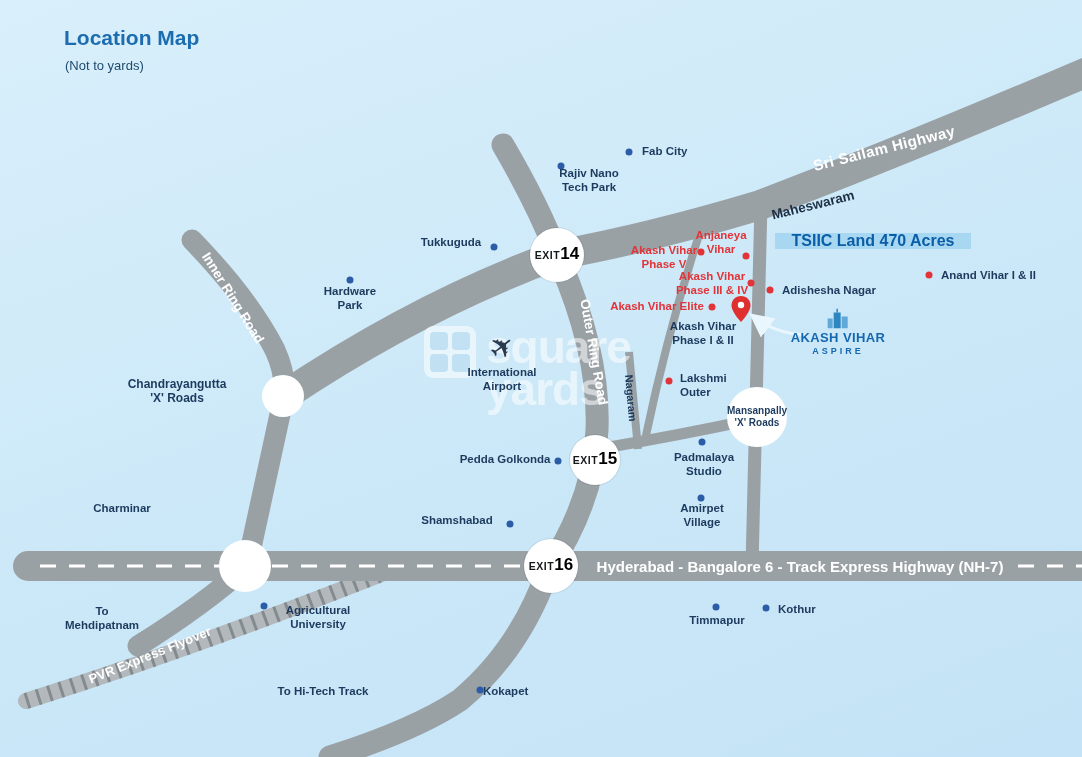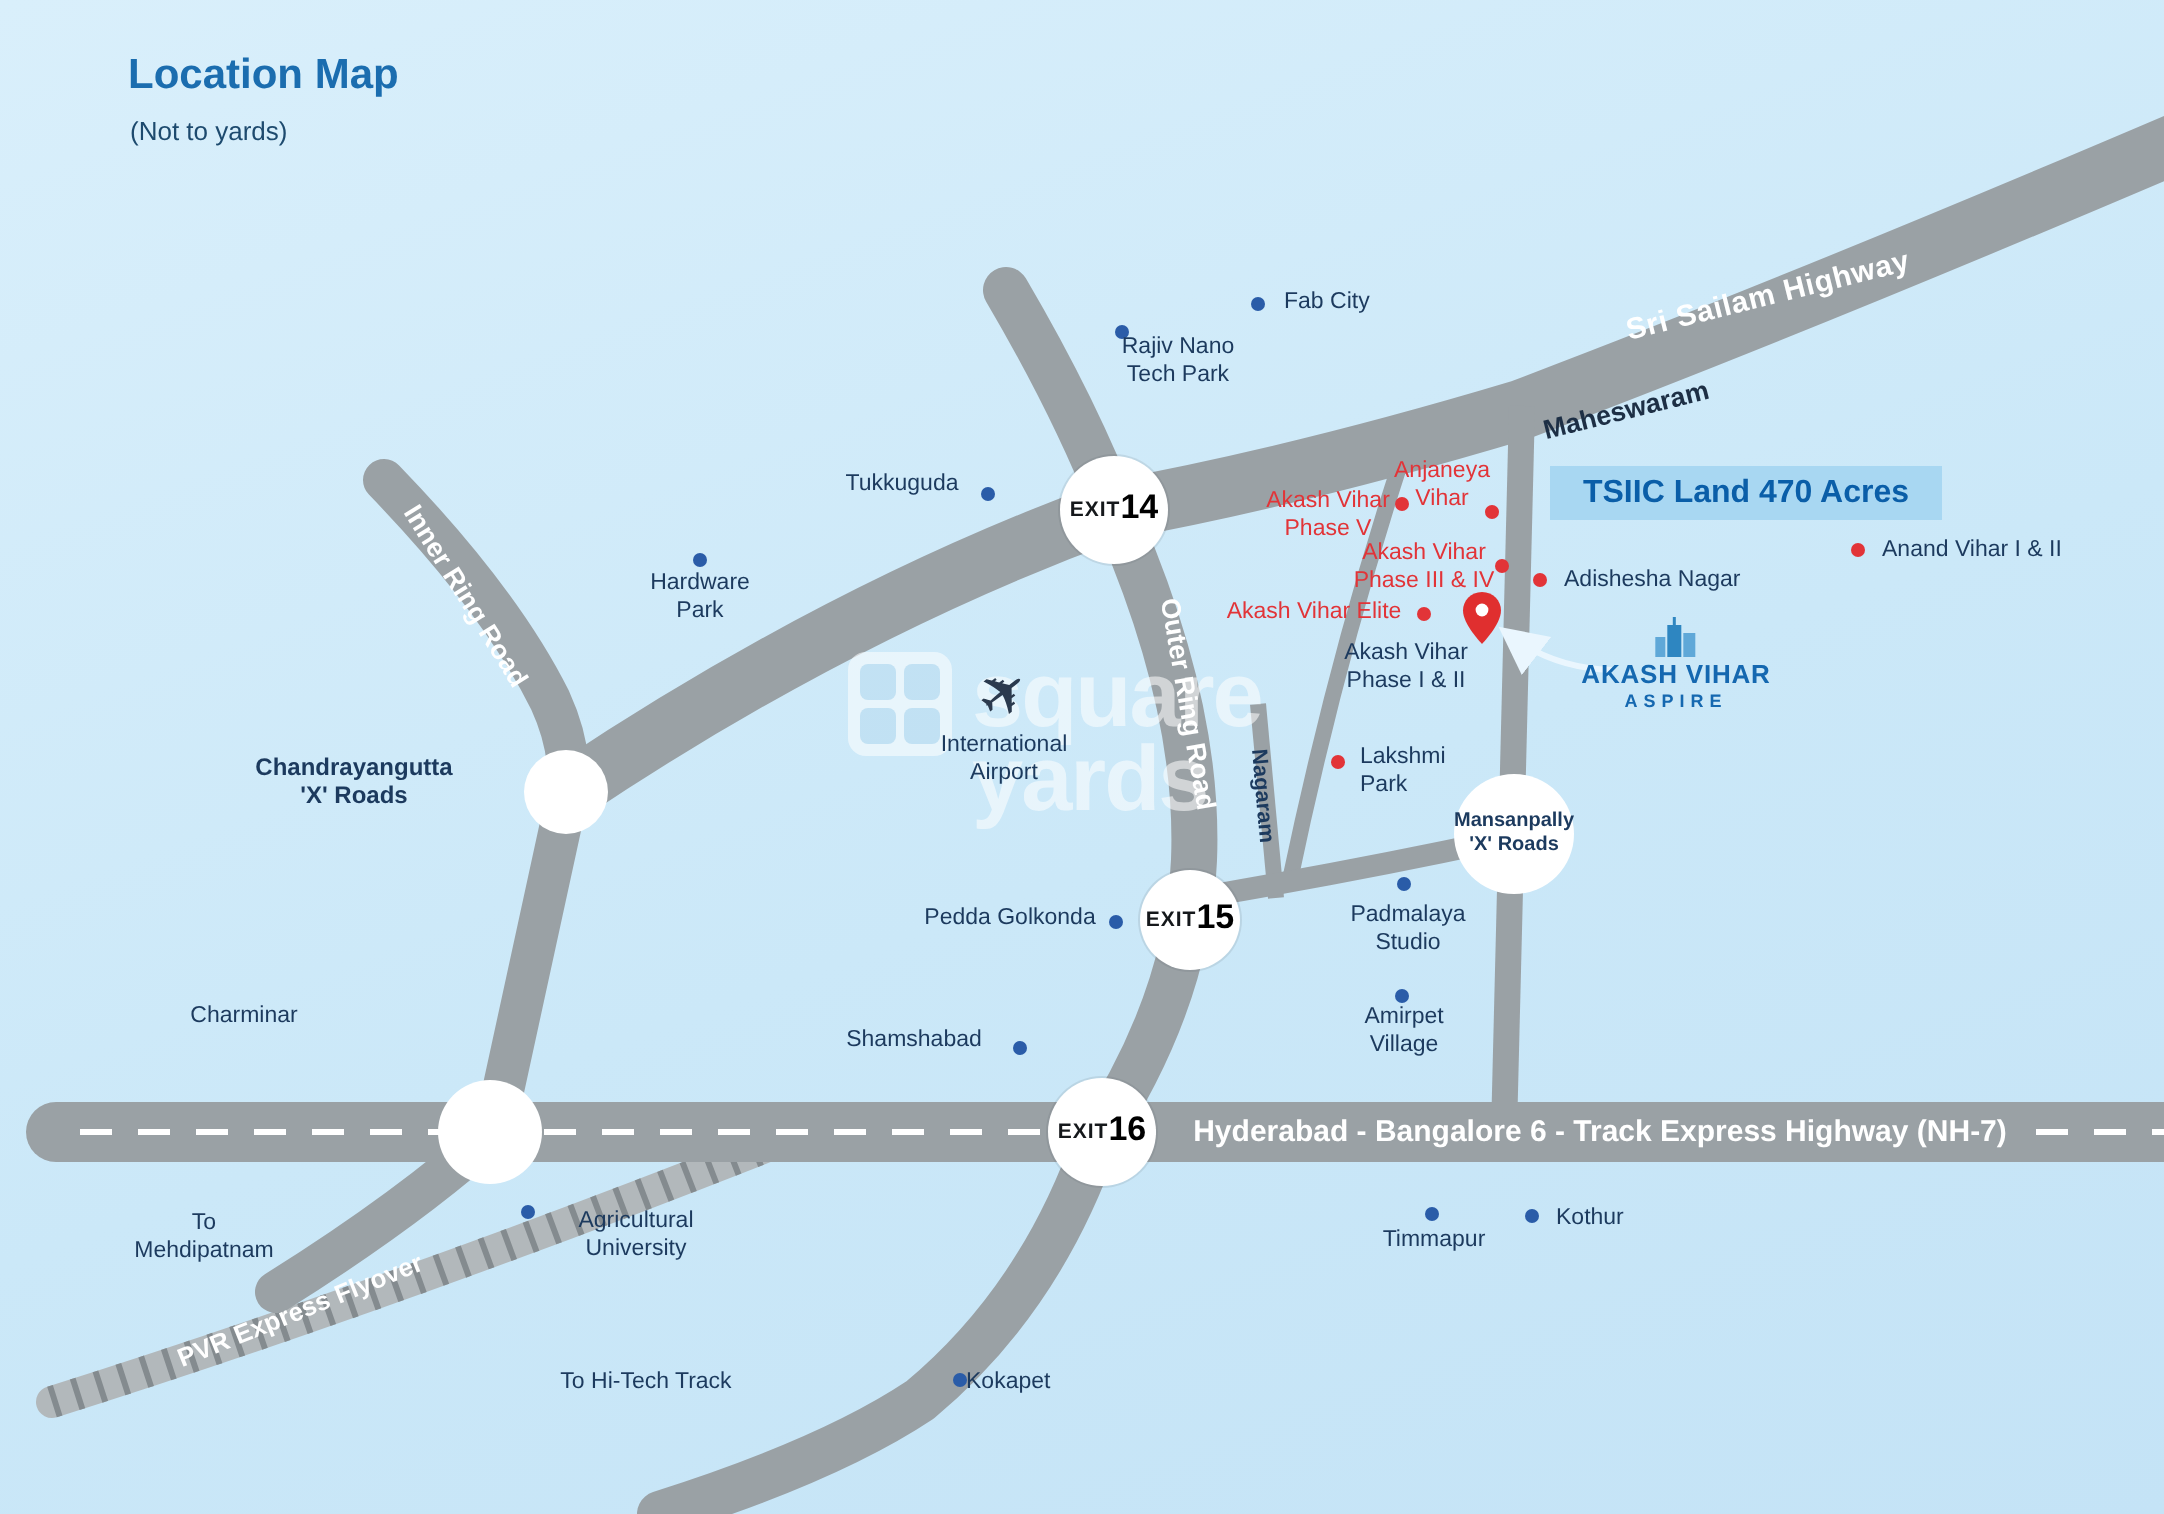--- a/index.html
+++ b/index.html
@@ -5,21 +5,21 @@
   html,body{margin:0;padding:0;background:#eef5fa;font-family:"Liberation Sans",sans-serif;}
   #map{position:relative;width:1082px;height:757px;overflow:hidden;
        background:linear-gradient(160deg,#d9effb 0%,#cbe8f8 55%,#c4e3f6 100%);}
   #roads{position:absolute;left:0;top:0;}
 
   
   #title{position:absolute;left:64px;top:26px;font-size:21px;font-weight:700;color:#1b6daf;}
   #subtitle{position:absolute;left:65px;top:58px;font-size:13px;color:#1d4a6e;}
 
   
-  .place{position:absolute;font-size:11.5px;font-weight:400;line-height:1.18;
+  .place{position:absolute;font-size:11.5px;font-weight:700;line-height:1.18;
          white-space:pre-line;color:#1c3a5e;text-align:center;}
   .place.red{color:#e23438;}
   .place.anchor-center{transform:translate(-50%,-50%);}
   .place.anchor-left{transform:translate(0,-50%);text-align:left;}
   .dot{position:absolute;width:7px;height:7px;border-radius:50%;transform:translate(-50%,-50%);}
   .dot.blue{background:#2a5ca8;}
   .dot.red{background:#e23438;}
 
   
   .rlabel{position:absolute;font-weight:700;white-space:nowrap;}
@@ -40,21 +40,21 @@
   #exit15{left:570px;top:435px;width:50px;height:50px;}
   #exit16{left:524px;top:539px;width:54px;height:54px;}
 
   
   .jlabel{position:absolute;transform:translate(-50%,-50%);font-weight:700;color:#1c3a5e;
           text-align:center;white-space:pre-line;line-height:1.2;}
   #lbl-chandra{left:177px;top:391px;font-size:12px;}
   #lbl-mansanpally{left:757px;top:417px;font-size:10px;}
 
   
-  #tsiic{position:absolute;left:775px;top:233px;width:196px;height:27px;background:#a8d7f2;
+  #tsiic{position:absolute;left:775px;top:233px;width:196px;height:16px;background:#a8d7f2;
          color:#0a5ea8;font-size:16px;font-weight:700;display:flex;align-items:center;justify-content:center;}
 
   
   #project{position:absolute;left:838px;top:332px;transform:translate(-50%,-50%);
            display:flex;flex-direction:column;align-items:center;gap:1px;}
   #project .name{font-size:13px;font-weight:700;color:#1568b0;letter-spacing:.4px;}
   #project .tag{font-size:9px;font-weight:700;color:#1568b0;letter-spacing:3px;}
 
   
   #plane{position:absolute;left:502px;top:347px;transform:translate(-50%,-50%) rotate(-38deg);
@@ -176,21 +176,21 @@
       <div class="dot red" style="left: 712px; top: 307px;"></div>
       <div class="place red anchor-center" style="left: 657px; top: 307px;">Akash Vihar Elite</div>
       <div class="place navy anchor-center" style="left: 703px; top: 334px;">Akash Vihar
 Phase I &amp; II</div>
       <div class="dot red" style="left: 770px; top: 290px;"></div>
       <div class="place navy anchor-left" style="left: 782px; top: 291px;">Adishesha Nagar</div>
       <div class="dot red" style="left: 929px; top: 275px;"></div>
       <div class="place navy anchor-left" style="left: 941px; top: 276px;">Anand Vihar I &amp; II</div>
       <div class="dot red" style="left: 669px; top: 381px;"></div>
       <div class="place navy anchor-left" style="left: 680px; top: 386px;">Lakshmi
-Park</div>
+Outer</div>
       <div class="dot blue" style="left: 558px; top: 461px;"></div>
       <div class="place navy anchor-center" style="left: 505px; top: 460px;">Pedda Golkonda</div>
       <div class="dot blue" style="left: 702px; top: 442px;"></div>
       <div class="place navy anchor-center" style="left: 704px; top: 465px;">Padmalaya
 Studio</div>
       <div class="dot blue" style="left: 701px; top: 498px;"></div>
       <div class="place navy anchor-center" style="left: 702px; top: 516px;">Amirpet
 Village</div>
       <div class="place navy anchor-center" style="left: 122px; top: 509px;">Charminar</div>
       <div class="dot blue" style="left: 510px; top: 524px;"></div>

